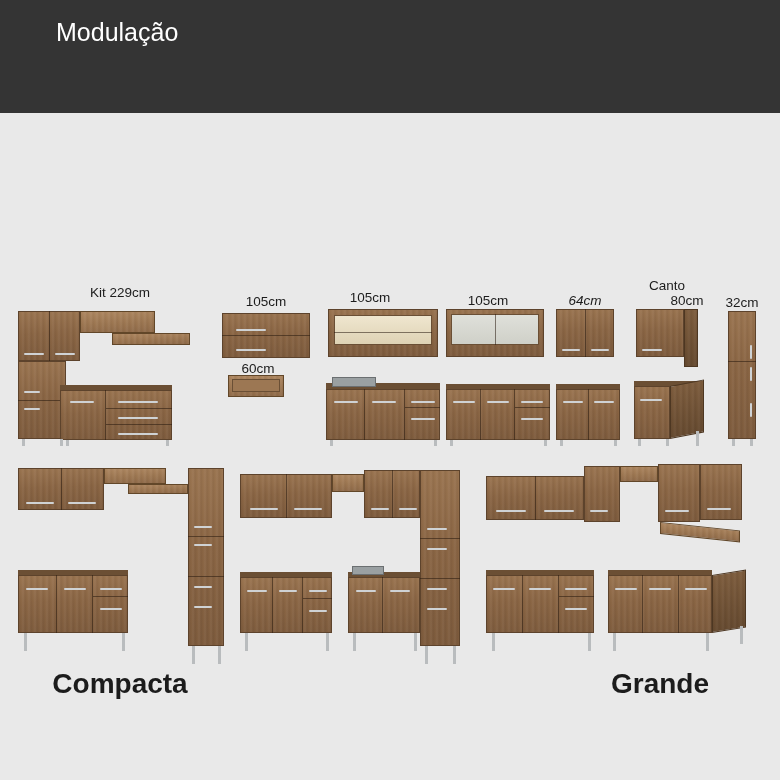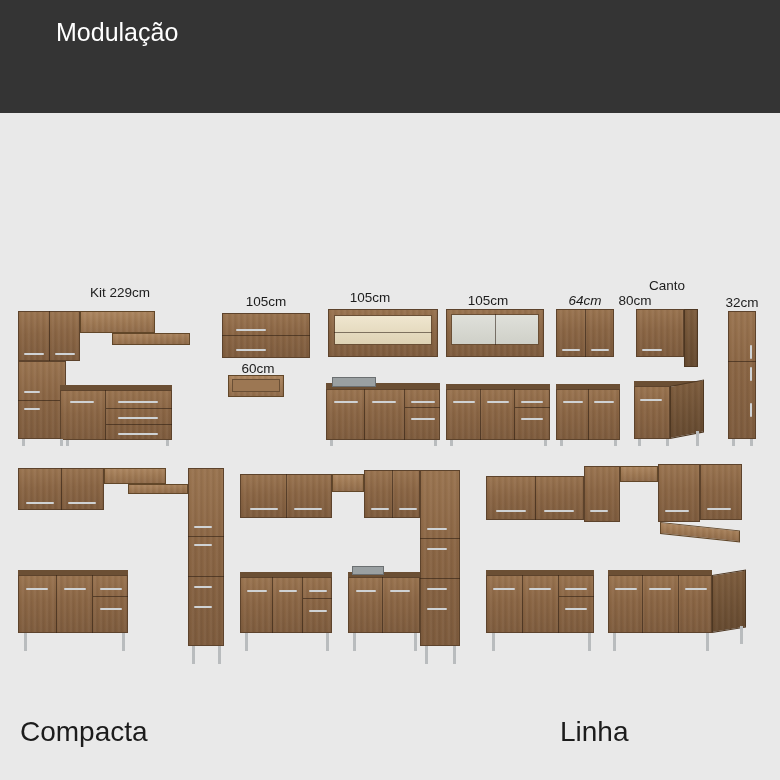--- a/index.html
+++ b/index.html
@@ -77,24 +77,25 @@
     background: #e9e9e9;
   }
   .footer {
     position: absolute;
     left: 0; top: 690px;
     width: 780px; height: 90px;
     background: #e9e9e9;
   }
   .footer-label {
     position: absolute;
-    top: 716px;
+    top: 668px;
     color: #1c1c1c;
     font-size: 28px;
-    text-align: left;
+    text-align: center;
+    font-weight: bold;
   }
 
   
   .mlabel {
     position: absolute;
     color: #1c1c1c;
     font-size: 13.5px;
     text-align: center;
     white-space: nowrap;
   }
@@ -191,21 +192,21 @@
 
   <div class="modules">
 
     <div class="mlabel" style="left:65px;  top:172px; width:110px;">Kit 229cm</div>
     <div class="mlabel" style="left:226px; top:181px; width:80px;">105cm</div>
     <div class="mlabel" style="left:218px; top:248px; width:80px;">60cm</div>
     <div class="mlabel" style="left:330px; top:177px; width:80px;">105cm</div>
     <div class="mlabel" style="left:448px; top:180px; width:80px;">105cm</div>
     <div class="mlabel" style="left:550px; top:180px; width:70px;font-style:italic;">64cm</div>
     <div class="mlabel" style="left:632px; top:165px; width:70px;">Canto</div>
-    <div class="mlabel" style="left:600px; top:180px; width:70px;">80cm</div>
+    <div class="mlabel" style="left:652px; top:180px; width:70px;">80cm</div>
     <div class="mlabel" style="left:712px; top:182px; width:60px;">32cm</div>
 
     <div>
 
       <div class="cab" style="left:18px; top:198px; width:62px; height:50px;"></div>
       <div class="seam" style="left:49px; top:198px; width:1px; height:50px;"></div>
       <div class="hh" style="left:24px; top:240px; width:20px;"></div>
       <div class="hh" style="left:55px; top:240px; width:20px;"></div>
 
       <div class="cab light" style="left:80px; top:198px; width:75px; height:22px;"></div>
@@ -431,15 +432,15 @@
       <div class="leg" style="left:588px; top:187px; height:18px;"></div>
       <div class="leg" style="left:613px; top:187px; height:18px;"></div>
       <div class="leg" style="left:706px; top:187px; height:18px;"></div>
       <div class="leg" style="left:740px; top:180px; height:18px;"></div>
     </div>
 
   </div>
 
   <div class="footer"></div>
   <div class="footer-label" style="left:20px;  width:200px;">Compacta</div>
-  <div class="footer-label" style="left:560px; width:200px;">Linha</div>
+  <div class="footer-label" style="left:560px; width:200px;">Grande</div>
 
 </div>
 
 </body></html>

